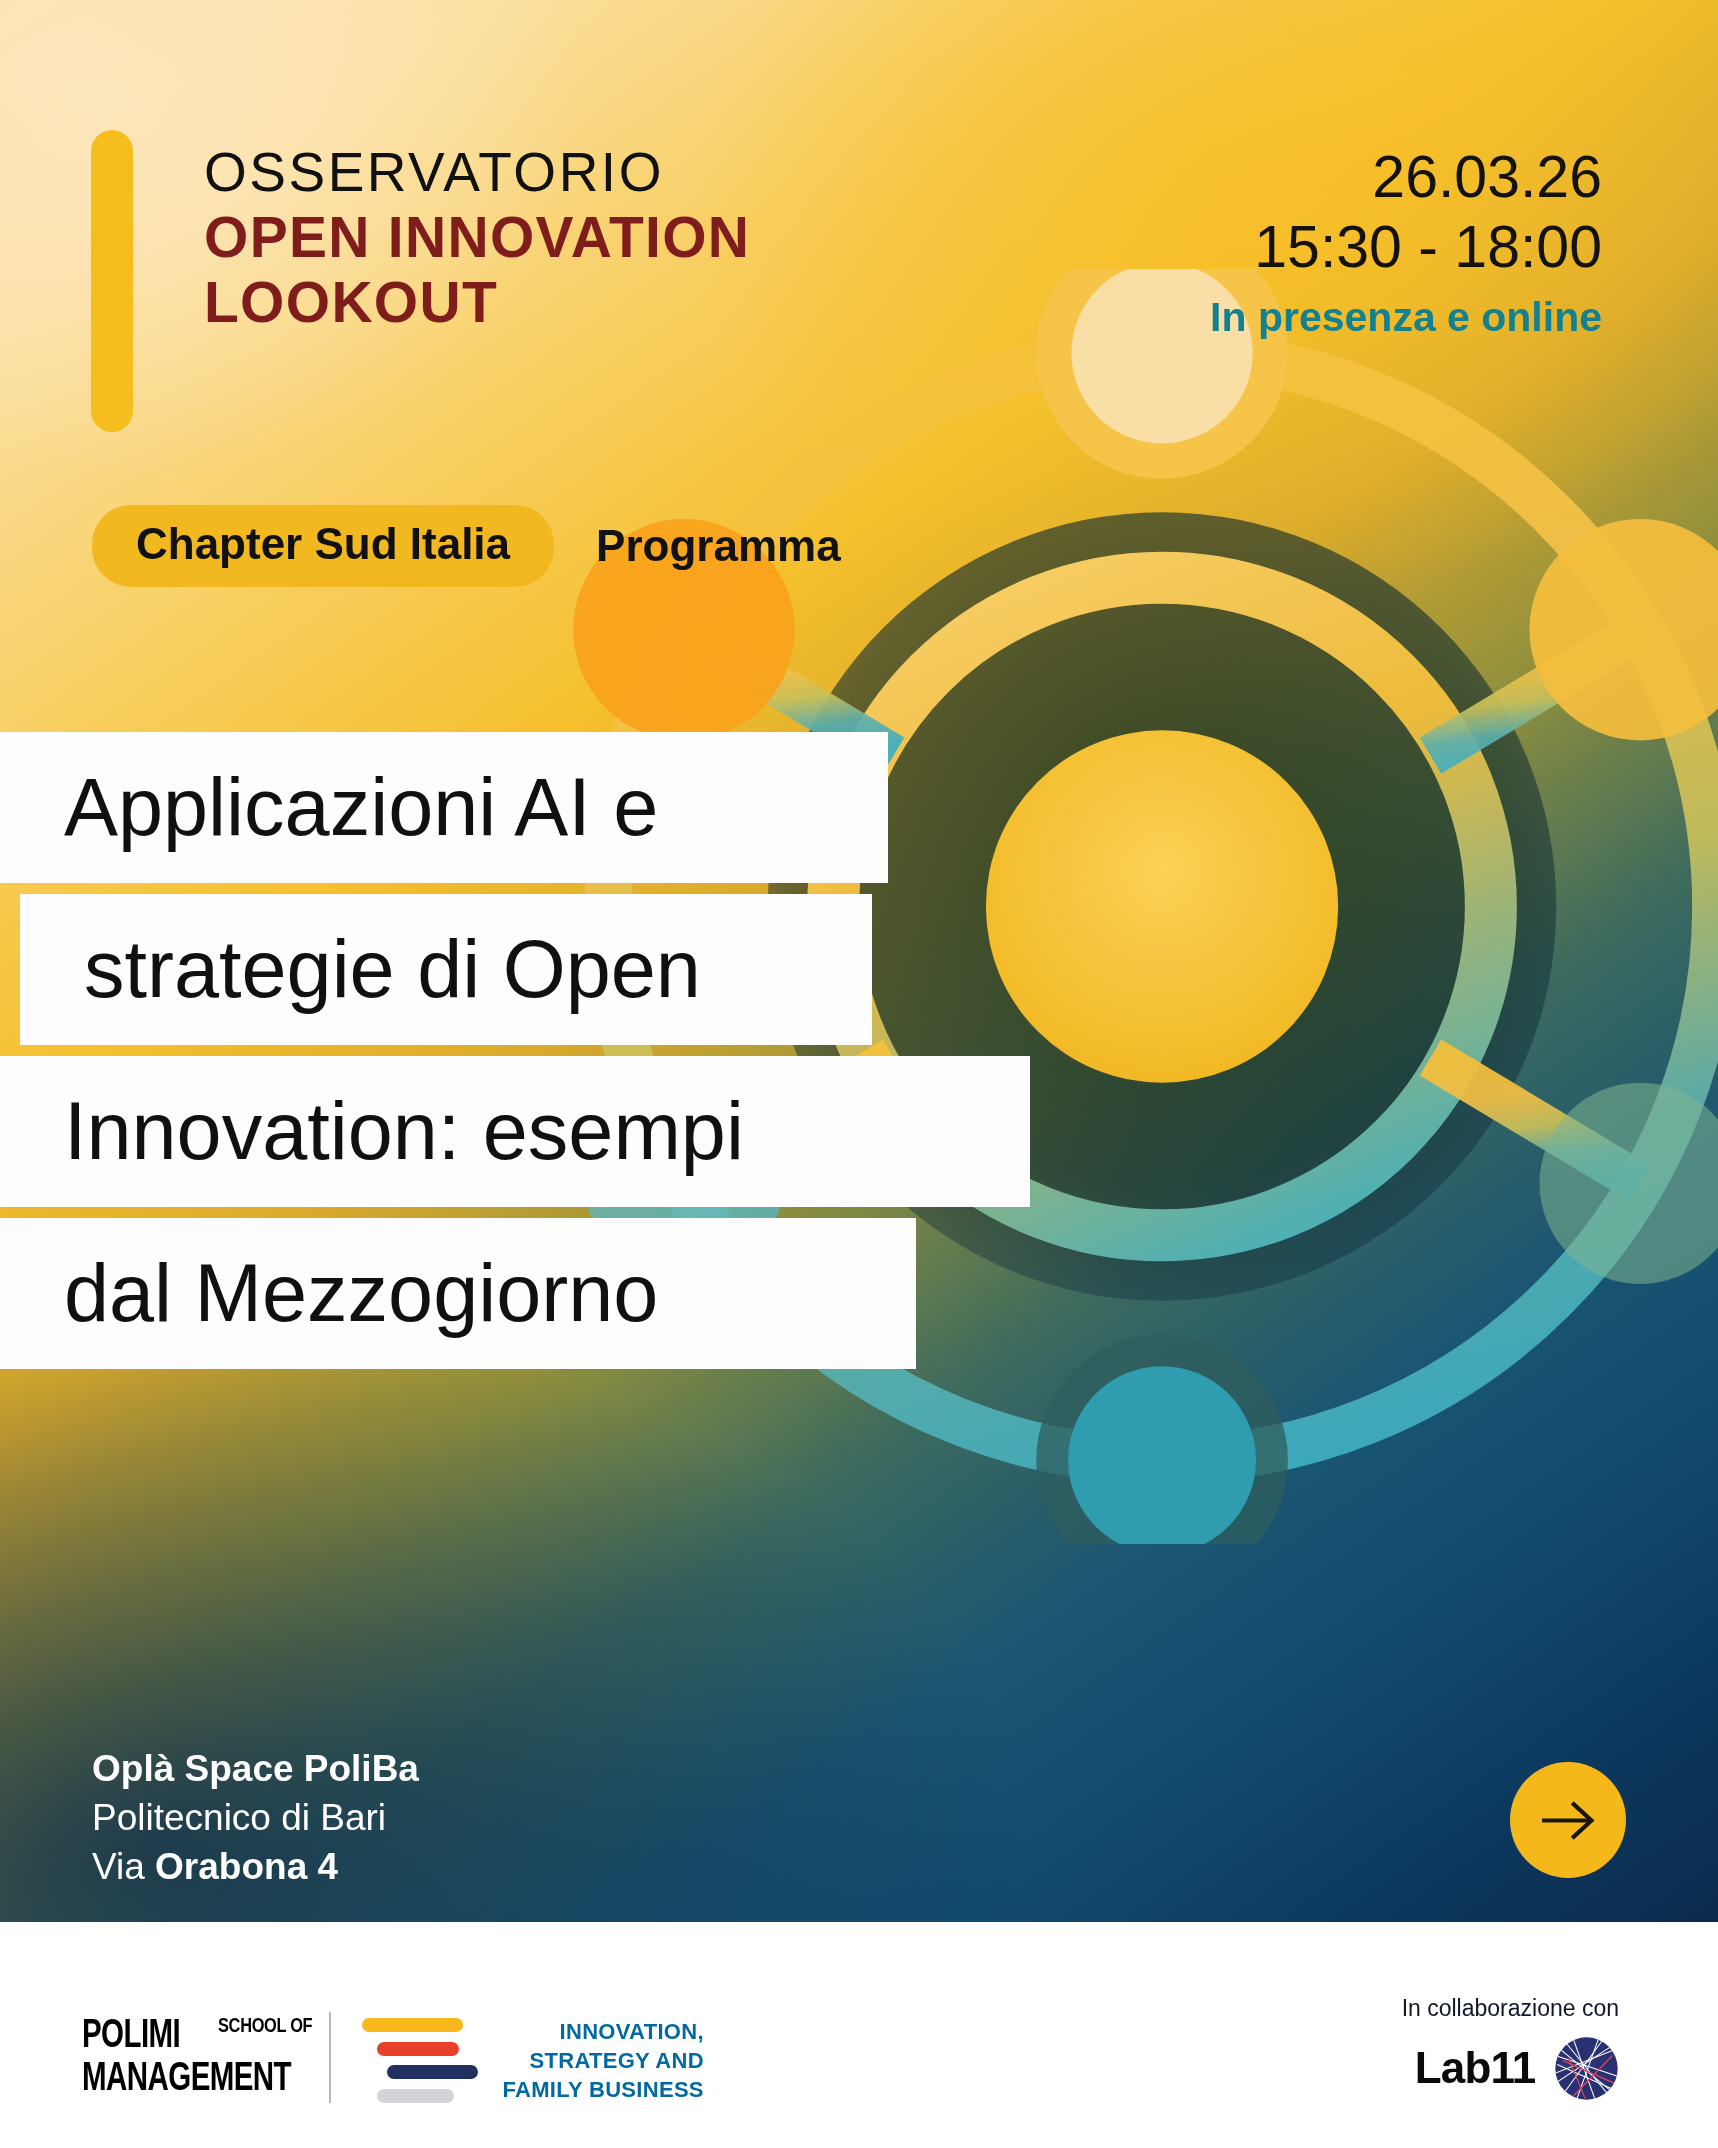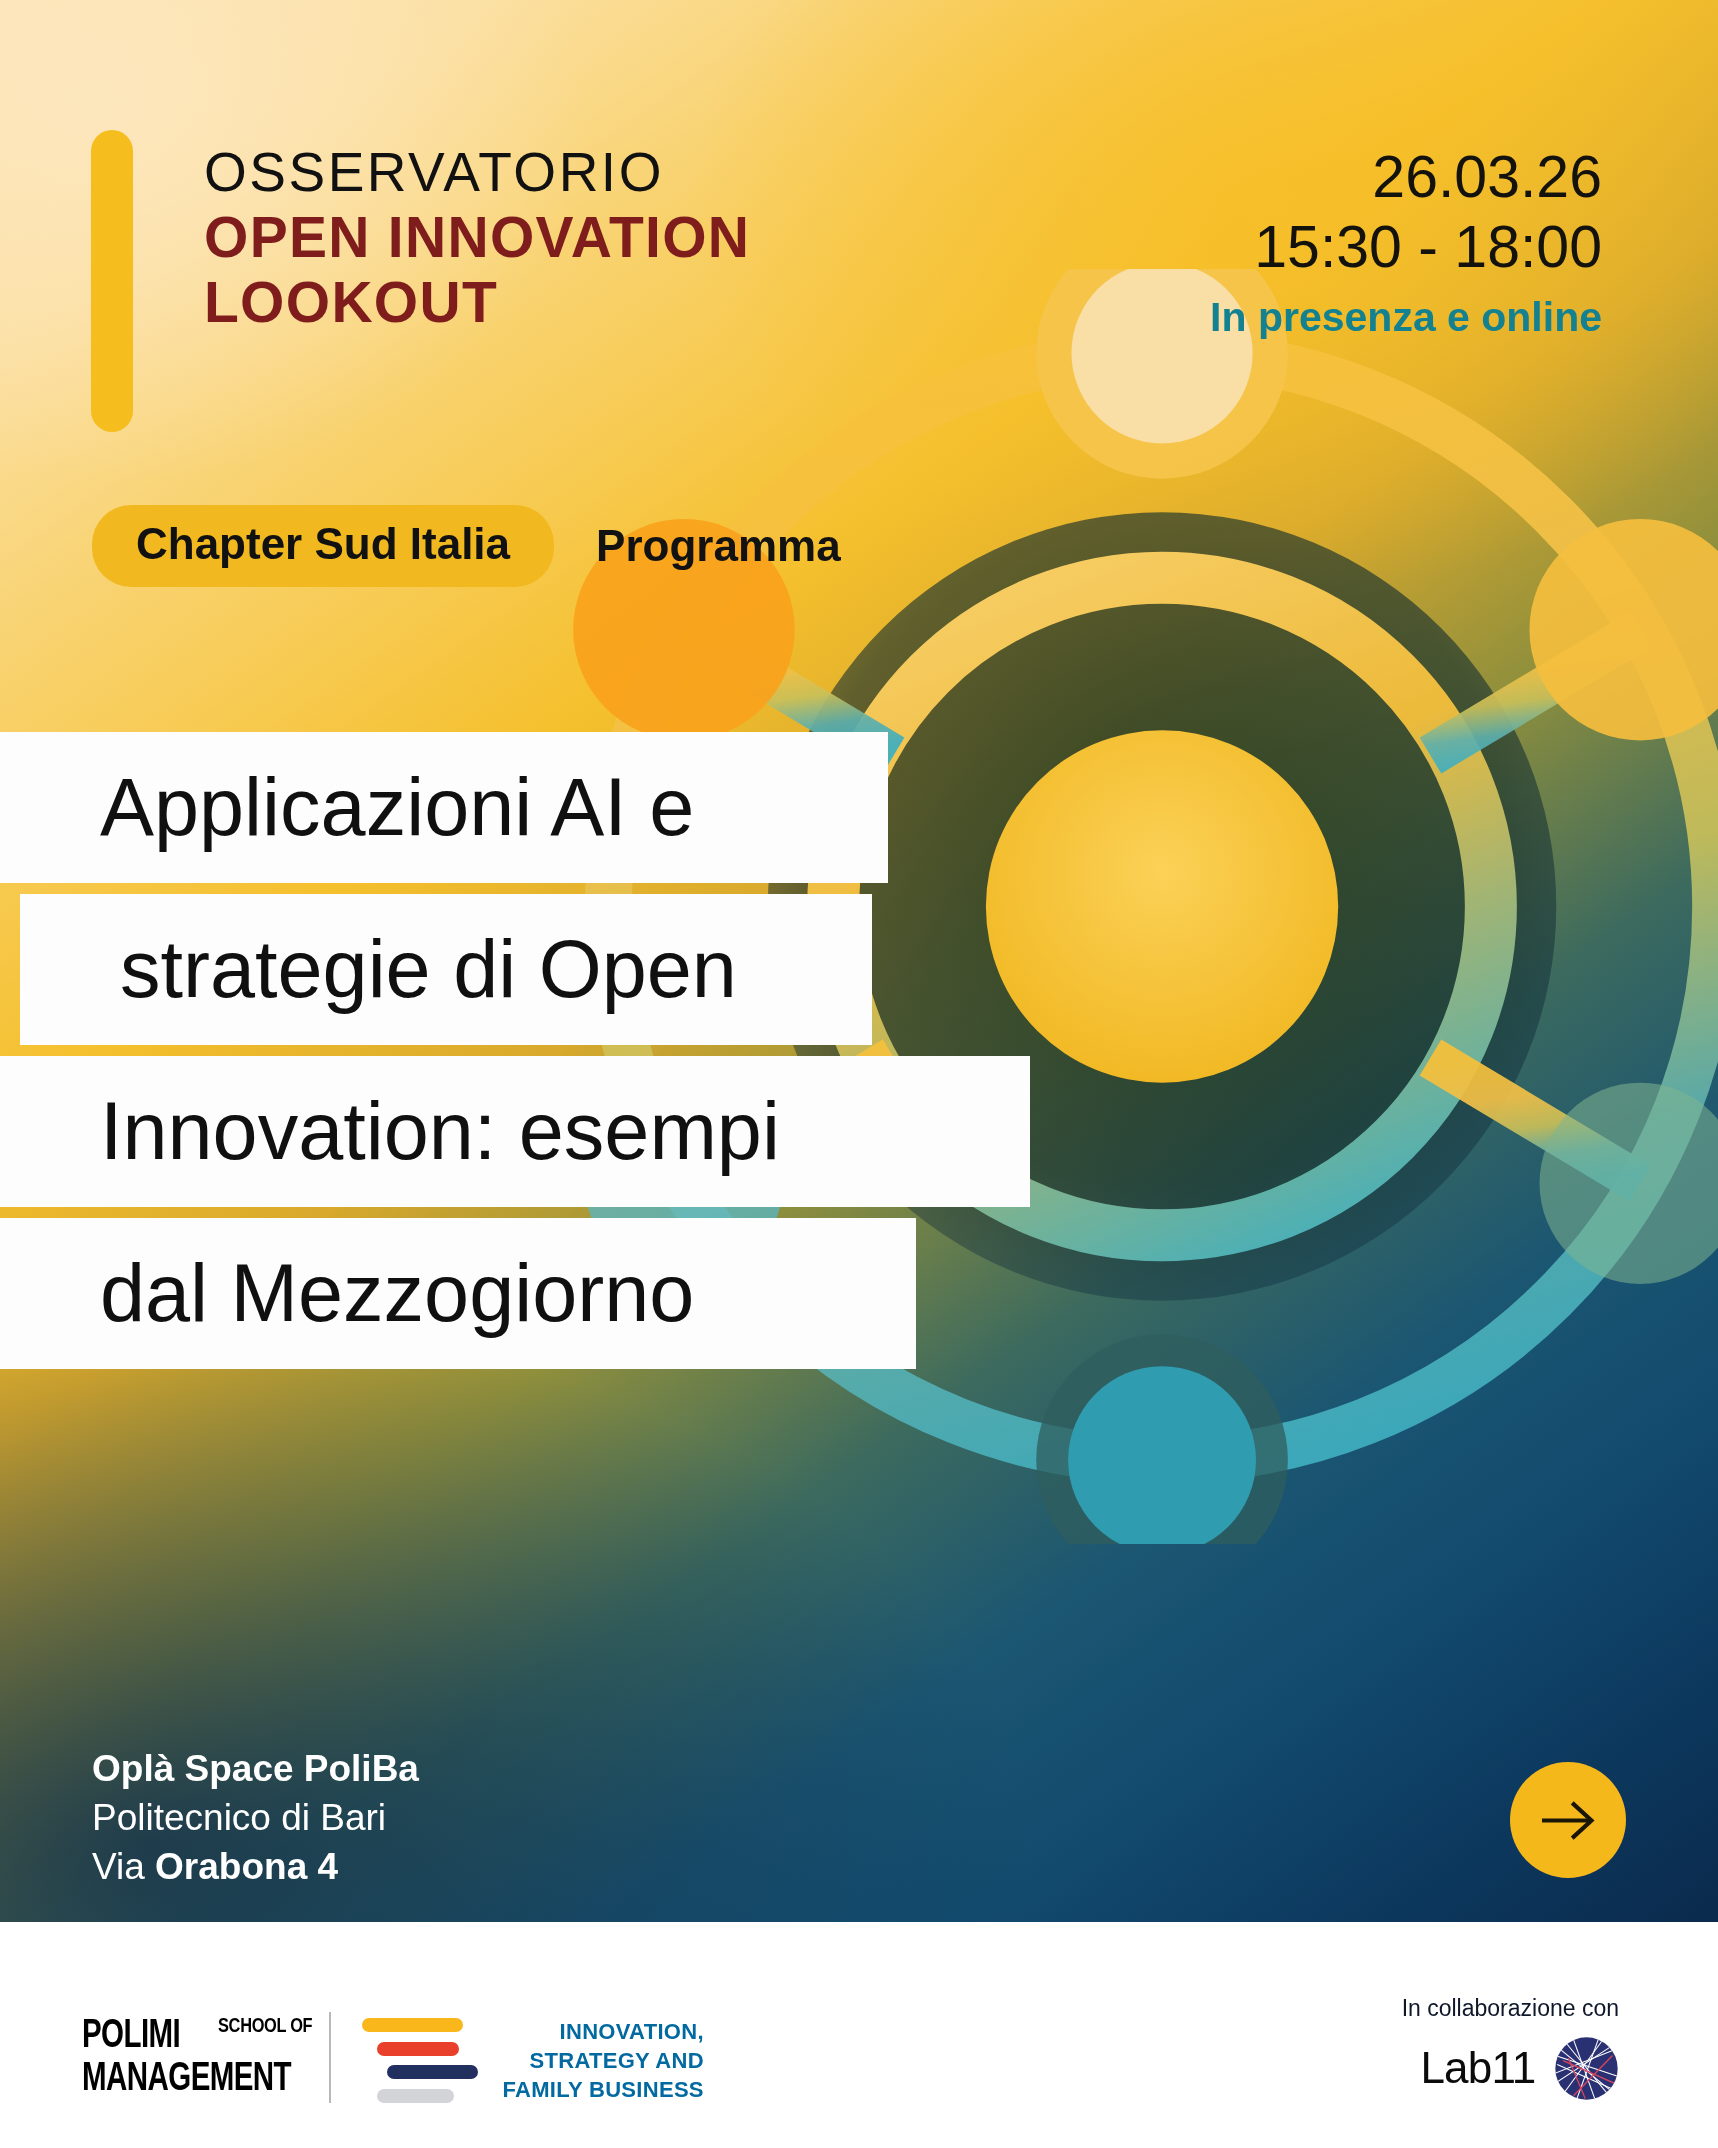--- a/index.html
+++ b/index.html
@@ -93,21 +93,21 @@
   #programma-label {
     font-size:44px; font-weight:700; color:#121212; white-space:nowrap;
   }
 
   
   #title-block { position:absolute; left:0; top:732px; }
   .title-bar {
     background:#fdfdfd;
     height:151px;
     display:flex; align-items:center;
-    padding-left:100px;
+    padding-left:64px;
     margin-bottom:11px;
   }
   .title-bar span {
     font-size:81px; font-weight:300; color:#101010;
     letter-spacing:0px; white-space:nowrap; line-height:1;
   }
   .tb1 { width:888px; }
   .tb2 { width:852px;margin-left:20px; }
   .tb3 { width:1030px; }
   .tb4 { width:916px; }
@@ -155,21 +155,21 @@
   .isfb-bar { height:14.3px; border-radius:7.6px; }
   .isfb-text {
     font-size:22px; font-weight:700; color:#0369a1; line-height:1.32;
     letter-spacing:0.3px; white-space:nowrap;text-align:right;
   }
   #collab-block {
     position:absolute; right:99px; top:1995px; text-align:right;
   }
   .collab-label { font-size:23px; font-weight:400; color:#0f172a; line-height:1.2; }
   .collab-row { display:flex; align-items:center; justify-content:flex-end; gap:18.5px; margin-top:13.4px; }
-  .lab11-word { font-size:44px; font-weight:400; color:#0b0b0b; letter-spacing:-0.8px;margin-left:48px; }
+  .lab11-word { font-size:44px; font-weight:700; color:#0b0b0b; letter-spacing:-0.8px;margin-left:48px; }
 </style>
 </head>
 <body>
 
 <div id="poster">
 
   <div id="bg-gradient"></div>
   <div id="bg-sheen"></div>
 
   <svg id="network-graphic" viewBox="0 0 1500 1520" xmlns="http://www.w3.org/2000/svg">

